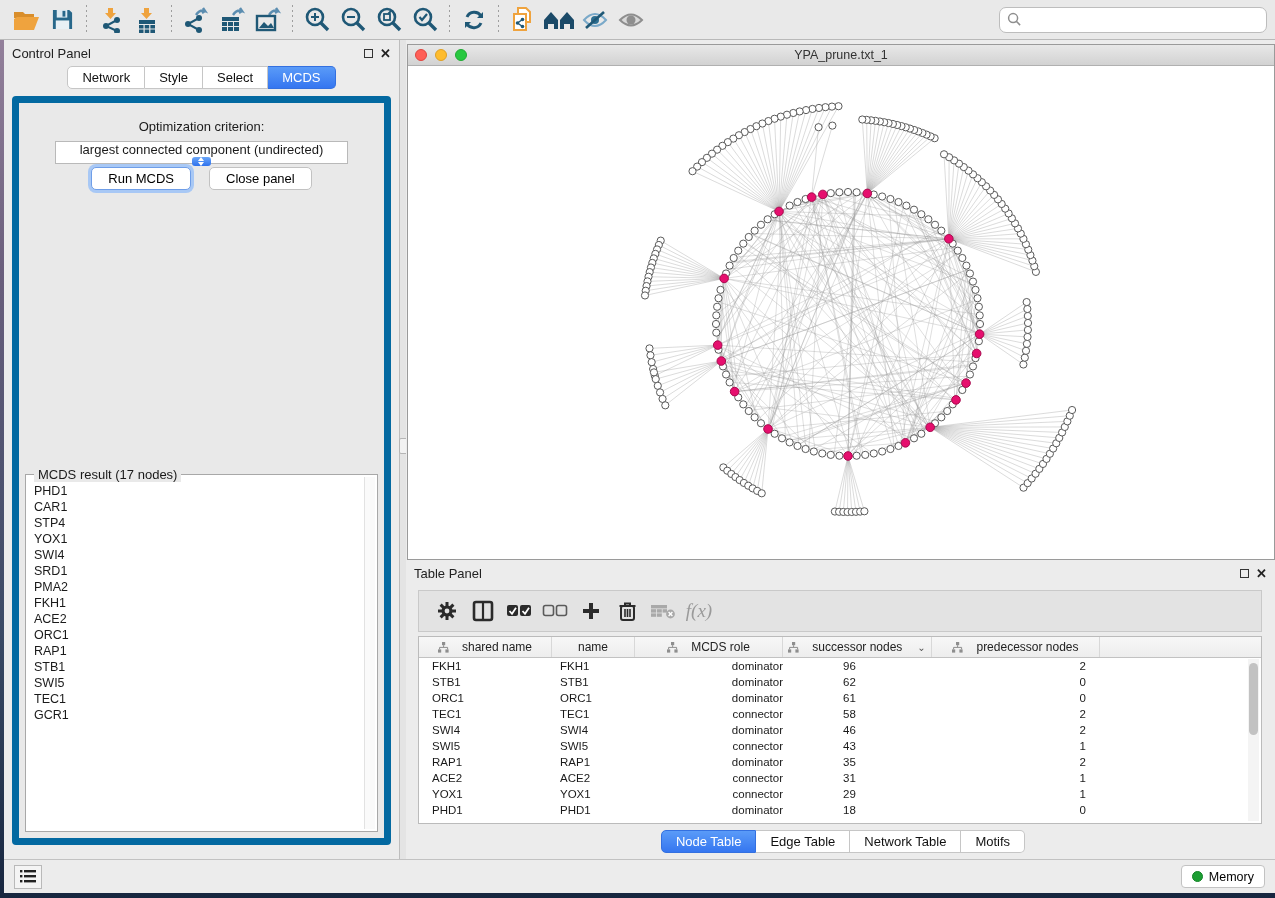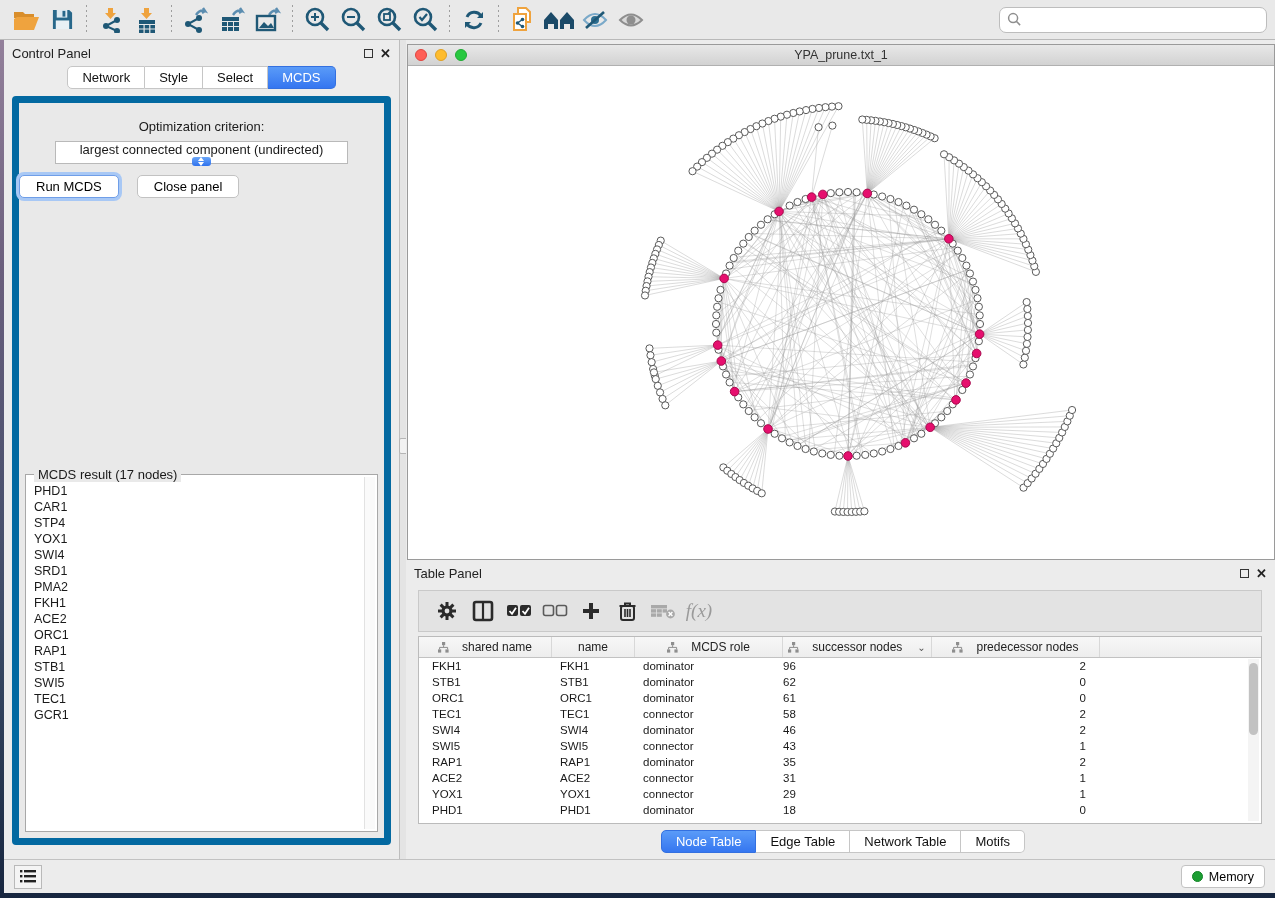--- a/index.html
+++ b/index.html
@@ -49,21 +49,21 @@
   #opt-label { position:absolute; top:16px; left:0; right:0; text-align:center; font-size:13px; }
   #criterion { position:absolute; top:38px; left:36px; right:36px; height:23px; background:#fff;
     border:1px solid #b9b9b9; border-radius:0; display:flex; align-items:center; cursor:default;flex-direction:column; }
   #criterion .val { flex:1; padding:0 8px; font-size:13px; white-space:nowrap; }
   #criterion .stepper { width:19px; height:21px; margin-right:1px; border-radius:3px;
     background:linear-gradient(#6aa6f8,#2f72ee); display:flex; flex-direction:column;
     align-items:center; justify-content:center; gap:1px; }
   .chev { width:0; height:0; border-left:3.5px solid transparent; border-right:3.5px solid transparent; }
   .chev.up { border-bottom:4px solid #fff; }
   .chev.dn { border-top:4px solid #fff; }
-  #cp-buttons { position:absolute; top:72px; left:0; right:0; display:flex; justify-content:flex-start; gap:18px; }
+  #cp-buttons { position:absolute; top:64px; left:0; right:0; display:flex; justify-content:center; gap:18px; }
   .mac-btn { background:#fff; border:1px solid #c2c2c2; border-radius:5px; height:23px;
     padding:0 16px; font-size:13px; font-family:"Liberation Sans",sans-serif; cursor:pointer; }
   .mac-btn.focused { box-shadow:0 0 0 3px #a8c8f5; border-color:#6f9ee8; }
 
   #mcds-fieldset { position:absolute; left:6px; right:6px; top:371px; bottom:6px;
     border:1px solid #a8a8a8; background:#fff; }
   #mcds-legend { position:absolute; top:-8px; left:8px; background:#e9e9e9; padding:0 4px; font-size:13px; }
   #mcds-list { position:absolute; inset:8px 14px 2px 4px; overflow:hidden;
     font-size:12.5px; line-height:16px; }
   .mcds-item { padding-left:4px; }
@@ -90,22 +90,22 @@
   #table-box { position:absolute; left:12px; right:13px; top:76px; height:188px;
     background:#fff; border:1px solid #bbb; overflow:hidden; }
   #thead { display:flex; height:21px; background:linear-gradient(#f7f7f7,#ededed);
     border-bottom:1px solid #c2c2c2; font-size:12px; color:#222; }
   .th { display:flex; align-items:center; justify-content:center; gap:13px;
     border-right:1px solid #d8d8d8; cursor:pointer; position:relative; }
   .th .sortchev { font-size:10px; color:#555; margin-left:2px; }
   .c0{width:133px;} .c1{width:83px;} .c2{width:148px;} .c3{width:149px;} .c4{width:168px;} .cf{flex:1; border-right:none;}
   .trow { display:flex; height:16px; font-size:11.5px; align-items:center; cursor:default; }
   .td { overflow:hidden; white-space:nowrap; }
-  .td.c0 { padding-left:13px; } .td.c1 { padding-left:8px; } .td.c2 { padding-left:8px; }
-  .td.c3 { text-align:left; padding-right:16px; } .td.c4 { text-align:right; padding-right:14px; }
+  .td.c0 { padding-left:13px; } .td.c1 { padding-left:8px; } .td.c2 { padding-left:8px;text-align:right; }
+  .td.c3 { text-align:center; padding-right:16px; } .td.c4 { text-align:right; padding-right:14px; }
   #tbl-scroll { position:absolute; top:22px; bottom:2px; right:2px; width:11px; background:#f4f4f4; }
   #tbl-thumb { position:absolute; top:4px; right:1px; width:9px; height:72px; background:#c2c2c2; border-radius:5px; }
 
   #tp-tabs { position:absolute; left:5px; right:0; top:270px; }
 
   
   #status-bar { position:absolute; left:4px; top:859px; width:1271px; height:34px;
     background:#ececec; border-top:1px solid #c2c2c2; display:flex; align-items:center; padding:8px 10px; }
   #status-list-btn { width:28px; height:24px; background:#f4f4f4; border:1px solid #b9b9b9;
     display:flex; align-items:center; justify-content:center; cursor:pointer; }

